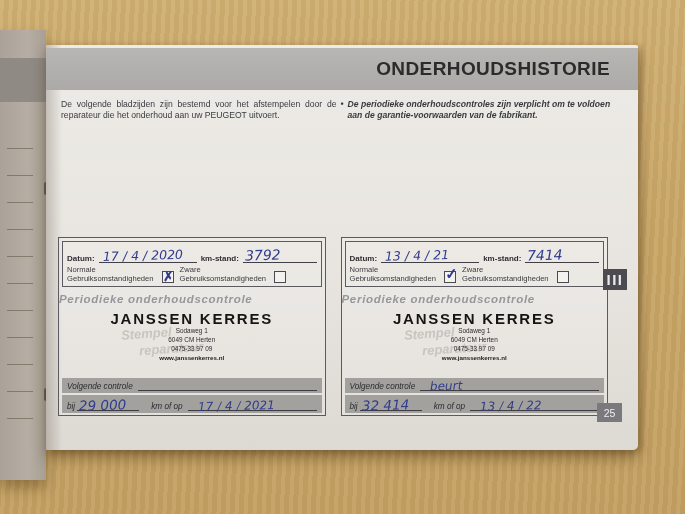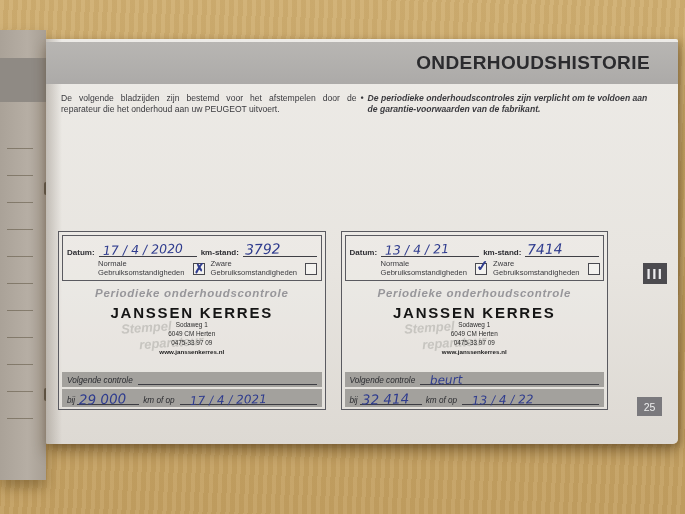--- a/index.html
+++ b/index.html
@@ -10,24 +10,24 @@
       linear-gradient(180deg,#d0af72 0%,#c8a667 45%,#c3a062 100%);}
   
   .left-page{position:absolute;left:0;top:30px;width:46px;height:450px;
     background:linear-gradient(90deg,#aaa298 0%,#b6aea4 60%,#a89f94 100%);
     box-shadow:0 8px 12px rgba(60,40,10,0.35);}
   .left-band{position:absolute;top:28px;left:0;right:0;height:44px;background:#8f8a84;}
   .left-rules{position:absolute;top:92px;bottom:35px;left:7px;width:26px;
     background:repeating-linear-gradient(180deg, transparent 0 26px, rgba(86,76,56,0.5) 26px 27px);}
   .staple{position:absolute;width:4px;height:13px;background:#665d50;border-radius:2px;}
   
-  .page{position:absolute;left:46px;top:39px;width:592px;height:405px;
+  .page{position:absolute;left:46px;top:45px;width:592px;height:405px;
     background:linear-gradient(180deg,#edebe7 0%,#e8e5e0 55%,#ddd9d3 100%);
     box-shadow:0 8px 14px rgba(60,40,10,0.4), 3px 2px 6px rgba(60,40,10,0.25);
-    border-radius:0 2px 5px 1px;padding-left:40px;}
+    border-radius:0 2px 5px 1px;}
   .page::before{content:'';position:absolute;left:0;top:0;bottom:0;width:16px;
     background:linear-gradient(90deg, rgba(90,78,64,0.28), rgba(90,78,64,0));pointer-events:none;}
   .band-header{position:absolute;top:3px;left:0;right:0;height:42px;
     background:linear-gradient(180deg,#b8b6b3,#acaaa8);
     display:flex;align-items:center;justify-content:flex-end;padding-right:28px;box-sizing:border-box;}
   .title{font-size:19px;font-weight:bold;color:#2b2b2e;letter-spacing:0.4px;}
   
   .intro{position:absolute;top:54px;left:15px;right:22px;display:flex;gap:4px;}
   .col{flex:1;font-size:8.6px;line-height:1.32;color:#3a3a3e;text-align:justify;}
   .col p{margin:0 0 10px 0;}
@@ -39,42 +39,42 @@
     padding:1px 4px 0 4px;box-sizing:border-box;}
   .datum-row{display:flex;align-items:flex-end;height:20px;gap:4px;}
   .lbl{font-size:8px;font-weight:bold;color:#2e2e33;white-space:nowrap;}
   .hw{font-style:italic;color:#2f3c8e;font-family:"DejaVu Sans",sans-serif;line-height:1;
     display:inline-block;transform:rotate(-1.5deg);}
   .slot{border-bottom:1px solid #3f3f45;display:flex;align-items:flex-end;overflow:visible;}
   .slot-date{flex:1.2;}
   .slot-km{flex:0.9;}
   .hw-date{font-size:12.5px;padding-left:4px;}
   .hw-km{font-size:14px;padding-left:2px;}
-  .usage-row{display:flex;align-items:center;margin-top:3px;font-size:7.6px;color:#3a3a3e;line-height:1.15;margin-left:31px;}
+  .usage-row{display:flex;align-items:flex-end;margin-top:3px;font-size:7.6px;color:#3a3a3e;line-height:1.15;}
   .usage-label{white-space:nowrap;}
   .cb{width:10px;height:10px;border:1px solid #4a4a50;margin:0 6px 0 8px;position:relative;flex:none;background:rgba(255,255,255,0.4);}
   .cb .mark{position:absolute;left:0px;bottom:-1px;font-size:13px;line-height:1;color:#2f3c8e;font-weight:bold;font-style:normal;transform:rotate(-4deg);}
-  .sec-title{position:absolute;top:55px;left:0;right:0;text-align:center;
+  .sec-title{position:absolute;top:55px;left:0;right:0;text-align:left;
     font-size:11.5px;font-weight:bold;font-style:italic;color:#97969a;letter-spacing:0.7px;}
   .stamp{position:absolute;top:72px;left:0;right:0;text-align:center;z-index:1;}
   .stamp-name{font-size:15px;font-weight:bold;letter-spacing:1.8px;color:#151515;}
   .stamp-line{font-size:6.4px;color:#2c2c2c;line-height:1.4;}
   .stamp-web{font-size:6.2px;font-weight:bold;color:#222;}
   .ghost{position:absolute;font-style:italic;color:#c7c5c0;z-index:0;font-weight:bold;}
   .ghost1{top:88px;left:62px;font-size:13px;transform:rotate(-4deg);}
   .ghost2{top:103px;left:80px;font-size:13px;transform:rotate(-4deg);}
   .bar{position:absolute;left:3px;right:3px;background:#a3a19d;display:flex;align-items:flex-end;
     padding:0 5px 2px 5px;box-sizing:border-box;font-size:8.2px;font-style:italic;color:#2b2c30;}
   .bar1{top:140px;height:15px;}
   .bar2{top:157px;height:18px;}
   .bar-line{flex:1;margin-left:5px;border-bottom:1px solid #3c3c42;position:relative;height:11px;}
   .bar-line .hw{position:absolute;left:10px;bottom:-2px;font-size:12px;}
   .bij-slot{width:62px;margin-left:2px;border-bottom:1px solid #3c3c42;position:relative;height:13px;}
   .bij-slot .hw{position:absolute;left:2px;bottom:-2px;font-size:13.5px;}
-  .kmop-lbl{margin-left:4px;}
+  .kmop-lbl{margin-left:12px;}
   
   .tab{position:absolute;right:11px;top:224px;width:24px;height:21px;background:#4c4b4f;
     color:#ececee;display:flex;align-items:center;justify-content:center;
     font-size:15px;font-weight:bold;letter-spacing:1.5px;}
   .pagenum{position:absolute;right:16px;top:358px;width:25px;height:19px;background:#7a797d;
     color:#edeeee;display:flex;align-items:center;justify-content:center;font-size:10.5px;}
 </style>
 </head>
 <body>
 

